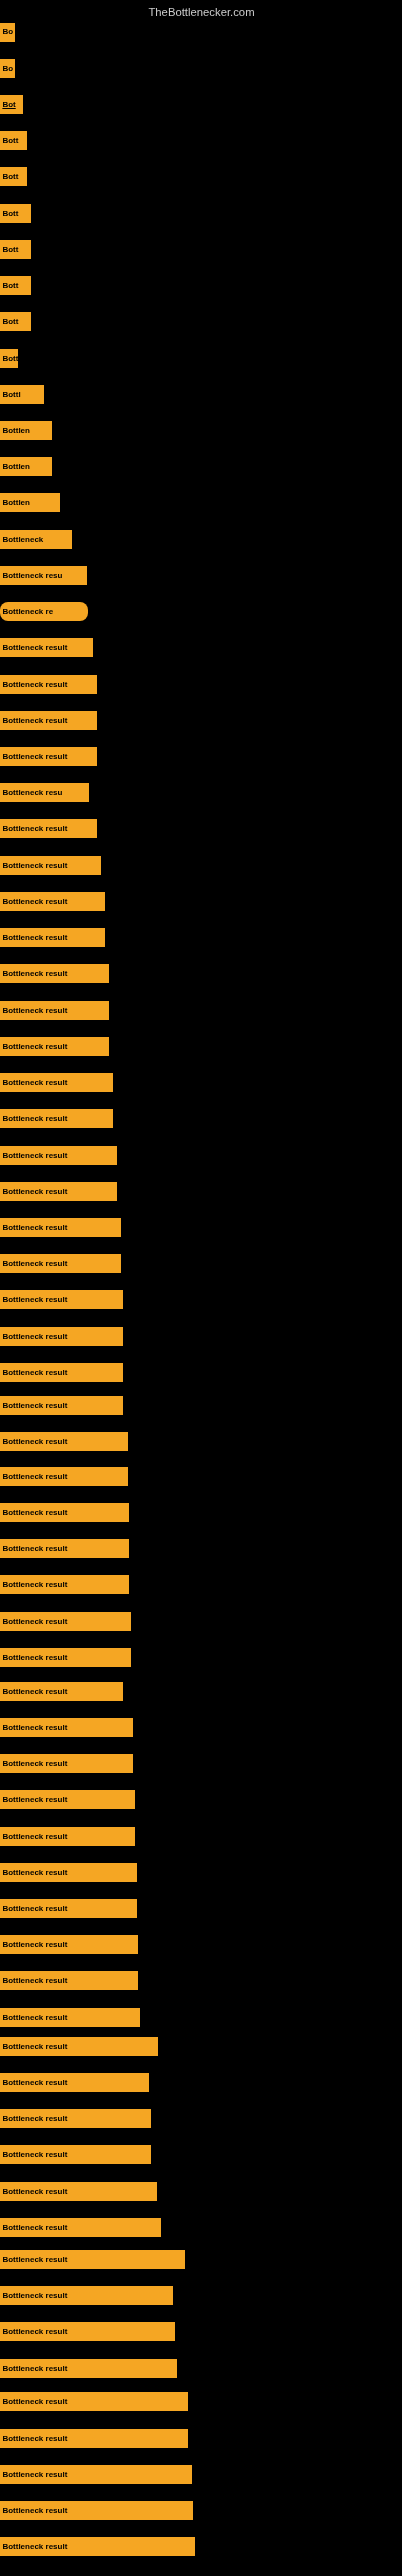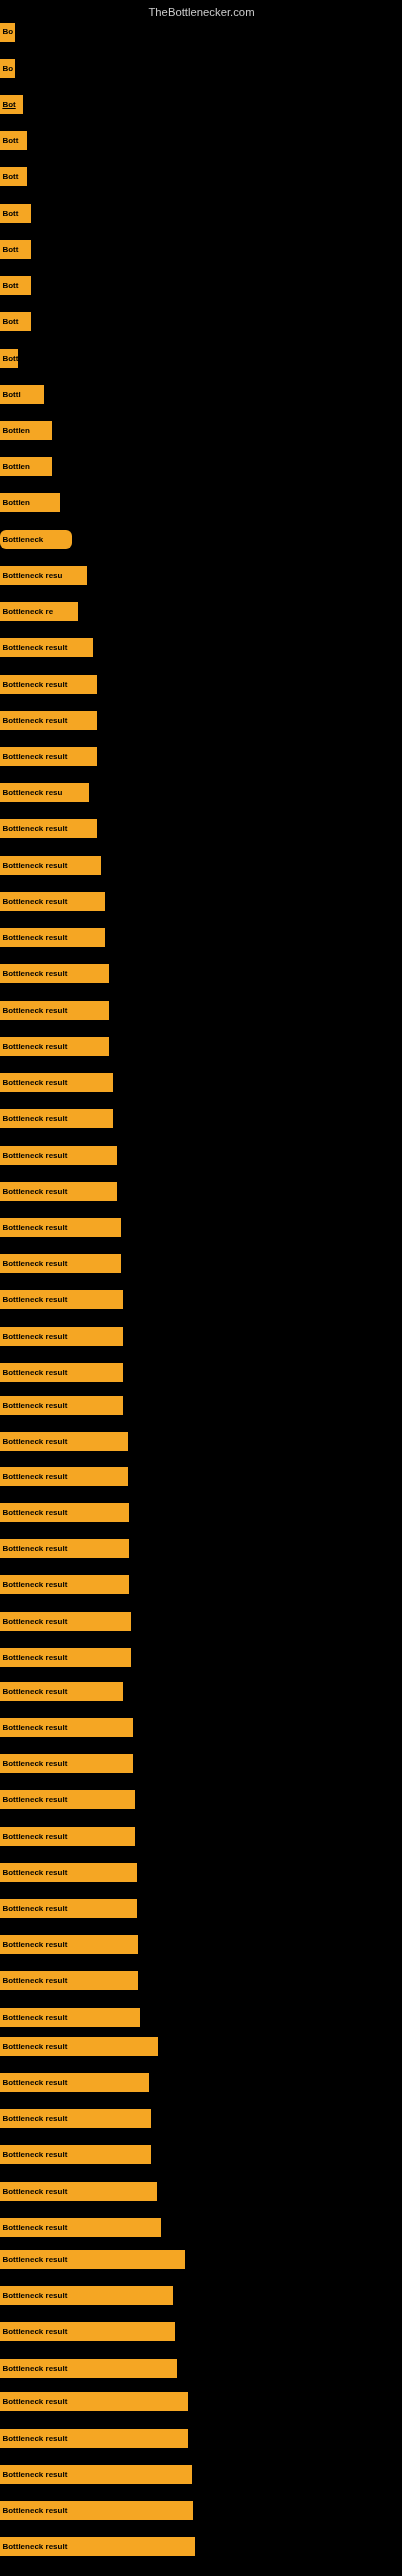--- a/index.html
+++ b/index.html
@@ -82,27 +82,27 @@
     <div class="bar-row" style="top: 421px;">
       <div class="bar-label" style="width: 52px; min-height: 16px; line-height: 16px;">Bottlen</div>
     </div>
     <div class="bar-row" style="top: 457px;">
       <div class="bar-label" style="width: 52px; min-height: 16px; line-height: 16px;">Bottlen</div>
     </div>
     <div class="bar-row" style="top: 493px;">
       <div class="bar-label" style="width: 60px; min-height: 16px; line-height: 16px;">Bottlen</div>
     </div>
     <div class="bar-row" style="top: 530px;">
-      <div class="bar-label" style="width: 72px; min-height: 16px; line-height: 16px; border-radius: 6px;">Bottleneck</div>
+      <div class="bar-label" style="width: 72px; min-height: 16px; line-height: 16px;">Bottleneck</div>
     </div>
     <div class="bar-row" style="top: 566px;">
       <div class="bar-label" style="width: 87px; min-height: 16px; line-height: 16px;">Bottleneck resu</div>
     </div>
     <div class="bar-row" style="top: 602px;">
-      <div class="bar-label" style="width: 78px; min-height: 16px; line-height: 16px;">Bottleneck re</div>
+      <div class="bar-label" style="width: 88px; min-height: 16px; line-height: 16px; border-radius: 8px;">Bottleneck re</div>
     </div>
     <div class="bar-row" style="top: 638px;">
       <div class="bar-label" style="width: 93px; min-height: 16px; line-height: 16px;">Bottleneck result</div>
     </div>
     <div class="bar-row" style="top: 675px;">
       <div class="bar-label" style="width: 97px; min-height: 16px; line-height: 16px;">Bottleneck result</div>
     </div>
     <div class="bar-row" style="top: 711px;">
       <div class="bar-label" style="width: 97px; min-height: 16px; line-height: 16px;">Bottleneck result</div>
     </div>

